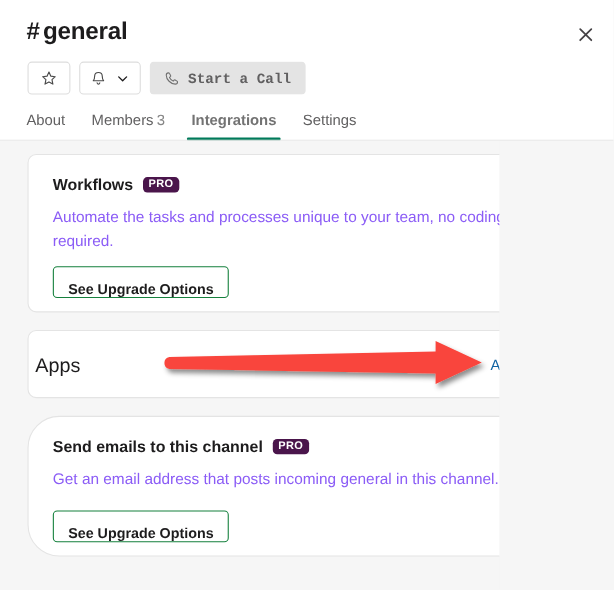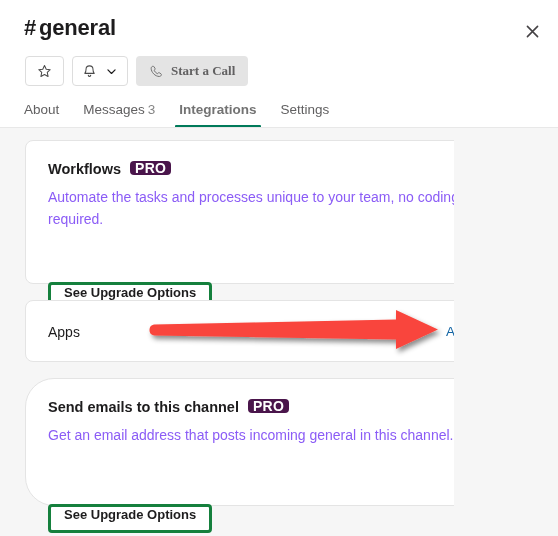--- a/index.html
+++ b/index.html
@@ -101,21 +101,21 @@
   .btn-star { width: 39px; padding: 0; }
   .btn-notif { padding: 0 9px 0 9px; }
   .btn-notif .label { font-weight: bold; font-size: 13px; letter-spacing: -0.1px;}
   .btn-call {
     height: 30px;
     box-sizing: border-box;
     border: 1px solid transparent;
     border-radius: 4px;
     background: #e4e4e4;
     color: #616061;
-    font-family: Liberation Serif, serif;
+    font-family: Liberation Mono, monospace;
     font-size: 13px;
     font-weight: bold;
     display: flex;
     align-items: center;
     justify-content: center;
     cursor: default;
     padding: 0 12px;
     gap: 7px;
     white-space: nowrap;
   }
@@ -201,21 +201,21 @@
     align-items: center;
     gap: 9px;
     white-space: nowrap;
   }
   .pro-badge {
     display: inline-flex;
     align-items: center;
     justify-content: center;
     background: #4a154b;
     color: #ffffff;
-    font-size: 14px;
+    font-size: 10px;
     font-weight: bold;
     letter-spacing: 0.3px;
     border-radius: 4px;
     padding: 2px 5px 2px 5px;
     line-height: 10px;
     position: relative;
     top: -1px;
   }
   .card-desc {
     position: absolute;
@@ -224,43 +224,42 @@
     width: 440px;
     font-size: 14px;
     color: #8b5cf6;
     line-height: 22px;
   }
   .card-btn {
     position: absolute;
     left: 22px;
     height: 29px;
     box-sizing: border-box;
-    border: 3px solid #15803d;
+    border: 1px solid #15803d;
     border-radius: 4px;
     background: #ffffff;
     color: #1d1c1d;
     font-family: "Liberation Sans", sans-serif;
     font-size: 13px;
     font-weight: bold;
     display: flex;
-    align-items: flex-start;
+    align-items: flex-end;
     justify-content: center;
     padding: 0 13px;
     cursor: pointer;
     white-space: nowrap;
-    margin-top: 40px;
   }
   #card-workflows .card-btn { top: 101px; }
   #card-emails .card-btn { top: 85px; }
 
   .apps-label {
     position: absolute;
-    left: 22px;
+    left: 6px;
     top: 21px;
-    font-size: 14px;
+    font-size: 18px;
     font-weight: normal;
     color: #1d1c1d;
     line-height: 20px;
   }
   .add-apps-link {
     position: absolute;
     right: 22px;
     top: 21px;
     font-size: 13.5px;
     color: #1264a3;
@@ -335,21 +334,21 @@
         <span>Start a Call</span>
       </button>
 
     </div>
 
     <div class="tabs">
       <button class="tab">
         <span>About</span>
       </button>
       <button class="tab">
-        <span>Messages</span><span class="count">3</span>
+        <span>Members</span><span class="count">3</span>
       </button>
       <button class="tab active">
         <span>Integrations</span>
       </button>
       <button class="tab">
         <span>Settings</span>
       </button>
     </div>
 
     <div class="header-divider"></div>

